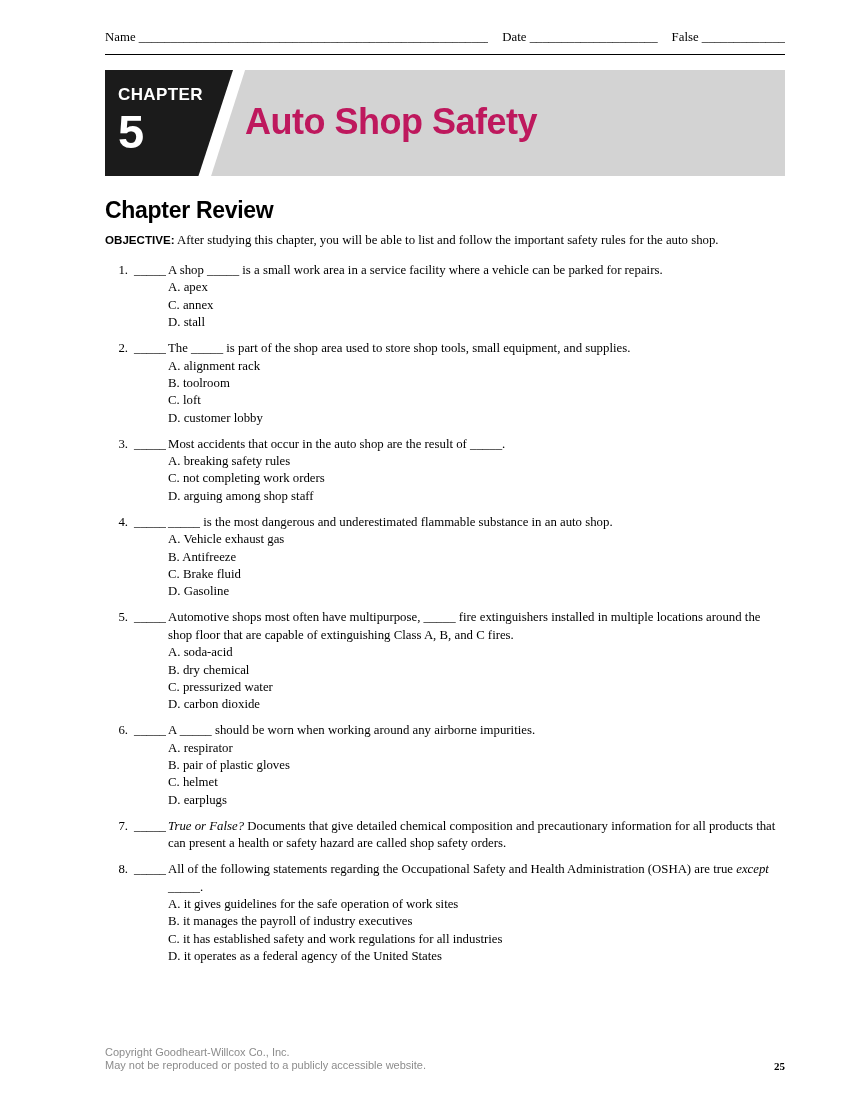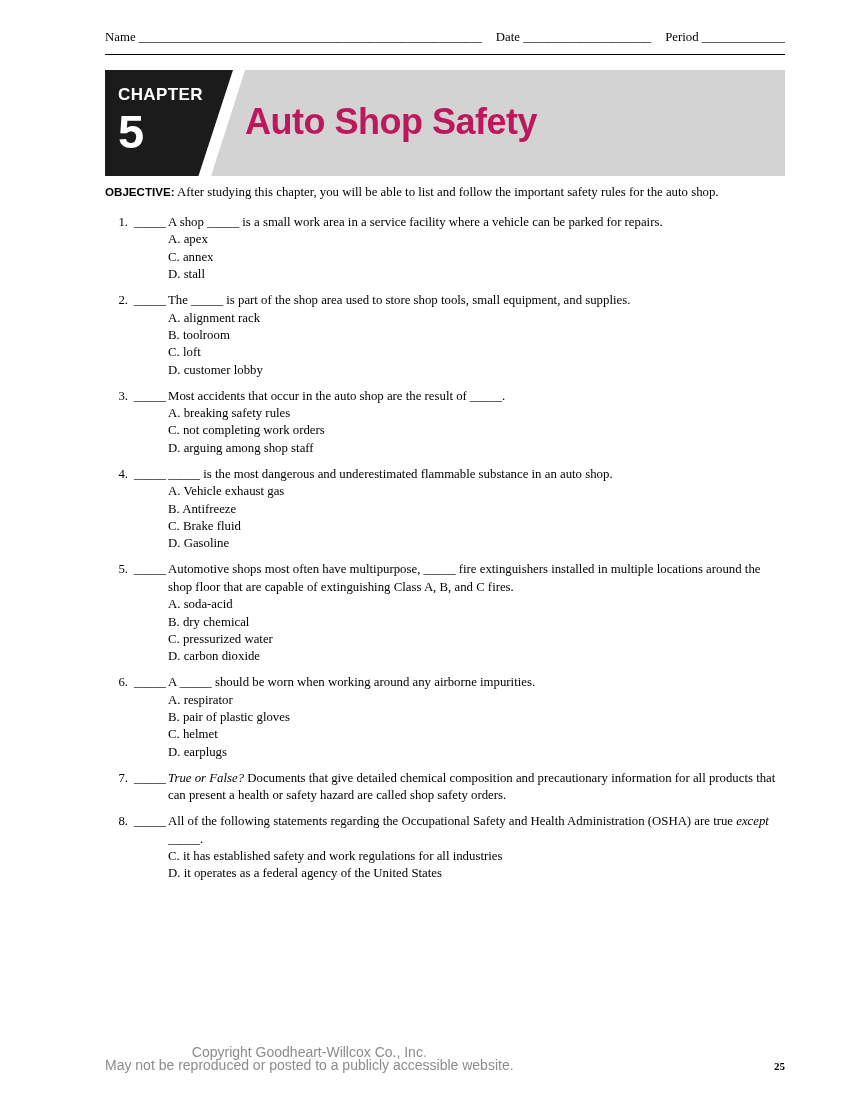--- a/index.html
+++ b/index.html
@@ -56,45 +56,46 @@
   .q-body { flex:1; min-width:0; }
   .q-text em { font-style:italic; }
   .q-option { }
 
   
   .footer {
     position:absolute; left:0; right:0; bottom:28px;
     display:flex; justify-content:space-between; align-items:flex-end;
   }
   .copyright {
-    font-family:"Liberation Sans", sans-serif; font-size:14px;
-    color:#8c8c8c; line-height:13px;text-align:center;
+    font-family:"Liberation Sans", sans-serif; font-size:11px;
+    color:#8c8c8c; line-height:13px;
   }
   .page-num { font-size:11px; color:#000;font-weight:bold; }
 </style>
 </head>
 <body>
 
 <div class="page">
 
   <div class="topline">
     <span class="field f-name"><span>Name</span> <span class="blank">_______________________________________________________</span></span>
     <span class="field"><span>Date</span> <span class="blank">____________________</span></span>
-    <span class="field"><span>Period</span> <span class="blank">_____________</span></span>
+    <span class="field"><span>False</span> <span class="blank">_____________</span></span>
   </div>
 
   <div class="banner">
     <div class="banner-gray"></div>
     <div class="banner-black">
       <div class="chapter-label">CHAPTER</div>
       <div class="chapter-number">5</div>
     </div>
     <div class="banner-title">Auto Shop Safety</div>
   </div>
 
+  <div class="review-heading">Chapter Review</div>
 
   <p class="objective"><span class="obj-label">OBJECTIVE:</span><span> After studying this chapter, you will be able to list and follow the important safety rules for the auto shop.</span></p>
 
   <div id="questions">
       <div class="question">
         <div class="q-num">1.</div>
         <div class="q-blank">_____</div>
         <div class="q-body">
           <div class="q-text"><span>A shop _____ is a small work area in a service facility where a vehicle can be parked for repairs.</span></div>
           <div class="q-options">
@@ -174,20 +175,22 @@
         <div class="q-body">
           <div class="q-text"><em>True or False?</em><span> Documents that give detailed chemical composition and precautionary information for all products that can present a health or safety hazard are called shop safety orders.</span></div>
         </div>
       </div>
       <div class="question">
         <div class="q-num">8.</div>
         <div class="q-blank">_____</div>
         <div class="q-body">
           <div class="q-text"><span>All of the following statements regarding the Occupational Safety and Health Administration (OSHA) are true </span><em>except</em><span> _____.</span></div>
           <div class="q-options">
+            <div class="q-option">A. it gives guidelines for the safe operation of work sites</div>
+            <div class="q-option">B. it manages the payroll of industry executives</div>
             <div class="q-option">C. it has established safety and work regulations for all industries</div>
             <div class="q-option">D. it operates as a federal agency of the United States</div>
           </div>
         </div>
       </div>
     </div>
 
   <div class="footer">
     <div class="copyright">
       <div>Copyright Goodheart-Willcox Co., Inc.</div>

